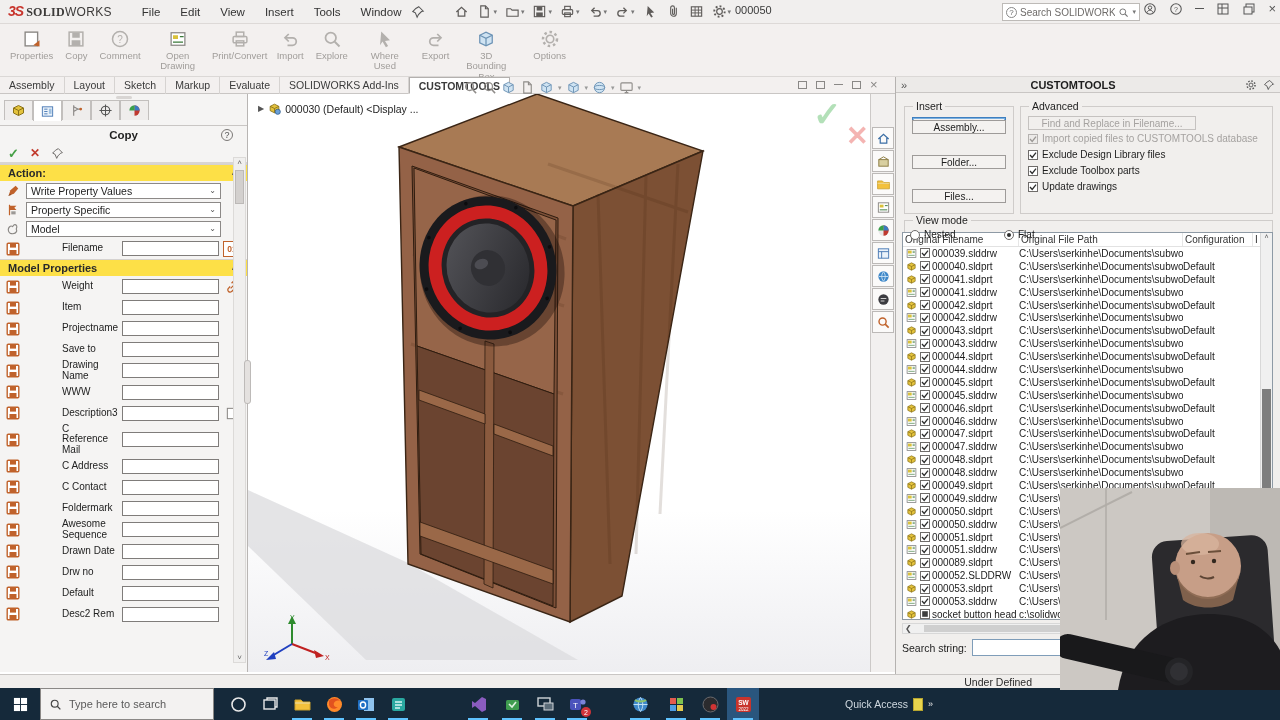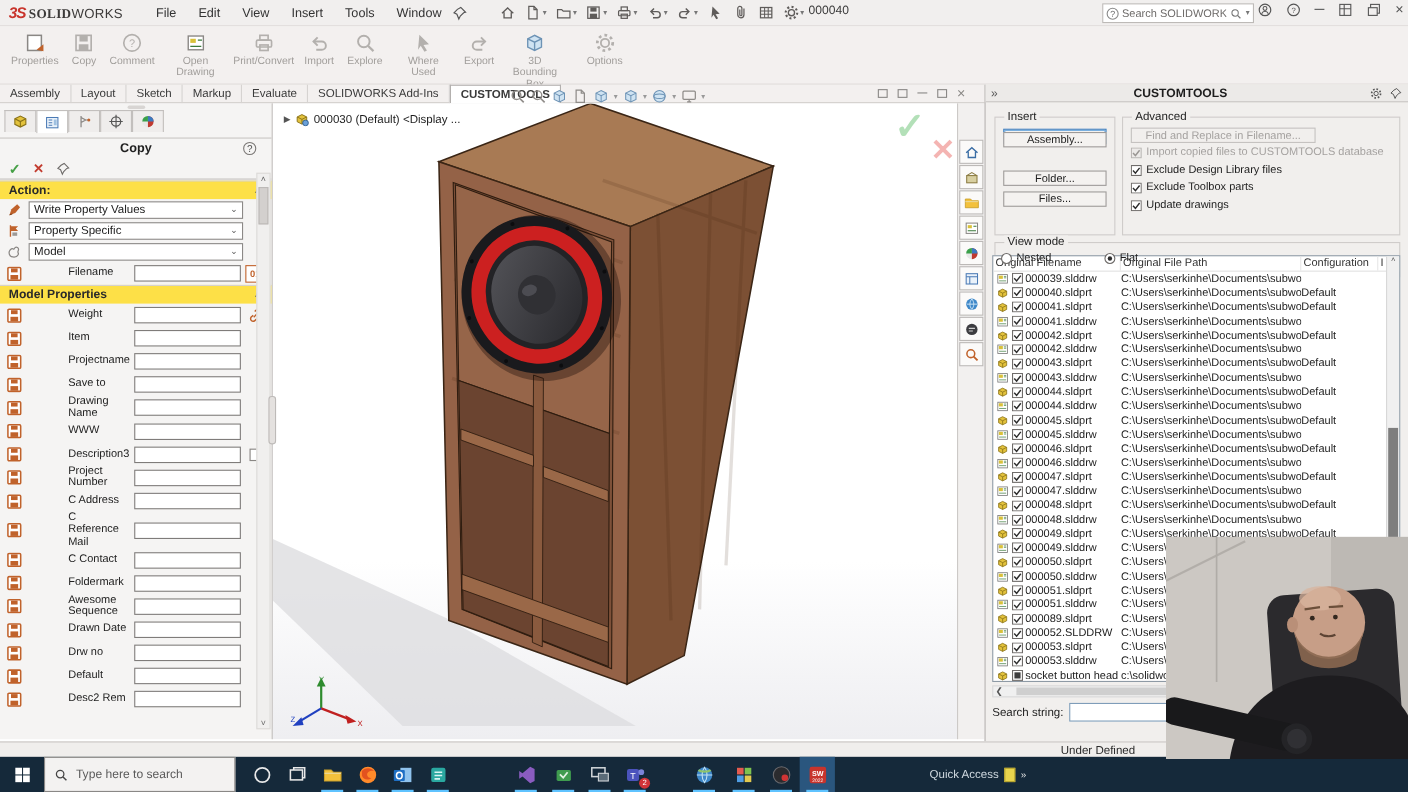--- a/index.html
+++ b/index.html
@@ -263,21 +263,21 @@
       <span class="qb">
         <span class="ic" style="width: 15px; height: 15px;">
           <svg viewBox="0 0 16 16">
             <circle cx="8" cy="8" r="3" fill="none" stroke="currentColor" stroke-width="1.3"></circle>
             <circle cx="8" cy="8" r="5.6" fill="none" stroke="currentColor" stroke-width="2" stroke-dasharray="2 2.3"></circle>
           </svg>
         </span>
         <span class="car">▾</span>
       </span>
     </div>
-  <div id="doc-title">000040</div>
+  <div id="doc-title">000050</div>
   <div id="help-search">
     <span class="q">?</span>
     <span class="ph">Search SOLIDWORKS Help</span>
     <span class="ic">
         <svg viewBox="0 0 16 16">
           <circle cx="7" cy="7" r="4.2" fill="none" stroke="currentColor" stroke-width="1.4"></circle>
           <path d="M10.2 10.2L14 14" stroke="currentColor" stroke-width="1.6"></path>
         </svg>
       </span>
     <span class="car" style="font-size:7px;color:#777;">▾</span>
@@ -657,45 +657,33 @@
           </div>
         </div>
         <div class="pm-frow">
           <span class="ic flop" style="width: 14px; height: 14px;">
             <svg viewBox="0 0 14 14">
               <rect x="1.2" y="1.2" width="11.6" height="11.6" rx="1" fill="#fff" stroke="#c0622b" stroke-width="1.4"></rect>
               <rect x="4" y="2" width="6" height="3.6" fill="#c0622b"></rect>
               <rect x="3.5" y="8" width="7" height="4.2" fill="#c0622b"></rect>
             </svg>
           </span>
-          <div class="lab">Project Number</div>
+          <div class="lab">C Reference Mail</div>
           <div class="inp"></div>
           <div class="sfx" style="visibility: hidden;"></div>
         </div>
         <div class="pm-frow">
           <span class="ic flop" style="width: 14px; height: 14px;">
             <svg viewBox="0 0 14 14">
               <rect x="1.2" y="1.2" width="11.6" height="11.6" rx="1" fill="#fff" stroke="#c0622b" stroke-width="1.4"></rect>
               <rect x="4" y="2" width="6" height="3.6" fill="#c0622b"></rect>
               <rect x="3.5" y="8" width="7" height="4.2" fill="#c0622b"></rect>
             </svg>
           </span>
           <div class="lab">C Address</div>
-          <div class="inp"></div>
-          <div class="sfx" style="visibility: hidden;"></div>
-        </div>
-        <div class="pm-frow">
-          <span class="ic flop" style="width: 14px; height: 14px;">
-            <svg viewBox="0 0 14 14">
-              <rect x="1.2" y="1.2" width="11.6" height="11.6" rx="1" fill="#fff" stroke="#c0622b" stroke-width="1.4"></rect>
-              <rect x="4" y="2" width="6" height="3.6" fill="#c0622b"></rect>
-              <rect x="3.5" y="8" width="7" height="4.2" fill="#c0622b"></rect>
-            </svg>
-          </span>
-          <div class="lab">C Reference Mail</div>
           <div class="inp"></div>
           <div class="sfx" style="visibility: hidden;"></div>
         </div>
         <div class="pm-frow">
           <span class="ic flop" style="width: 14px; height: 14px;">
             <svg viewBox="0 0 14 14">
               <rect x="1.2" y="1.2" width="11.6" height="11.6" rx="1" fill="#fff" stroke="#c0622b" stroke-width="1.4"></rect>
               <rect x="4" y="2" width="6" height="3.6" fill="#c0622b"></rect>
               <rect x="3.5" y="8" width="7" height="4.2" fill="#c0622b"></rect>
             </svg>
@@ -1004,21 +992,21 @@
           <path d="M9 2l5 5-2 .5L8.5 11 7 14 5 9 2 7.5 5.5 4z" fill="none" stroke="currentColor" stroke-width="1.2"></path>
         </svg>
       </span>
   </div>
 
   <div id="gb-insert" class="groupbox">
     <span class="gl">Insert</span>
   <div class="tp-btn focus" style="top: 10px;">Selected Model</div>
       <div class="tp-btn" style="top: 13px;">Assembly...</div>
       <div class="tp-btn" style="top: 48px;">Folder...</div>
-      <div class="tp-btn" style="top: 67px;">Files...</div>
+      <div class="tp-btn" style="top: 82px;">Files...</div>
     </div>
   <div id="gb-adv" class="groupbox">
     <span class="gl">Advanced</span>
   </div>
   <div id="adv-btn">Find and Replace in Filename...</div>
   <div id="gb-view" class="groupbox">
     <span class="gl">View mode</span>
   </div>
 
   <div id="tp-table">

